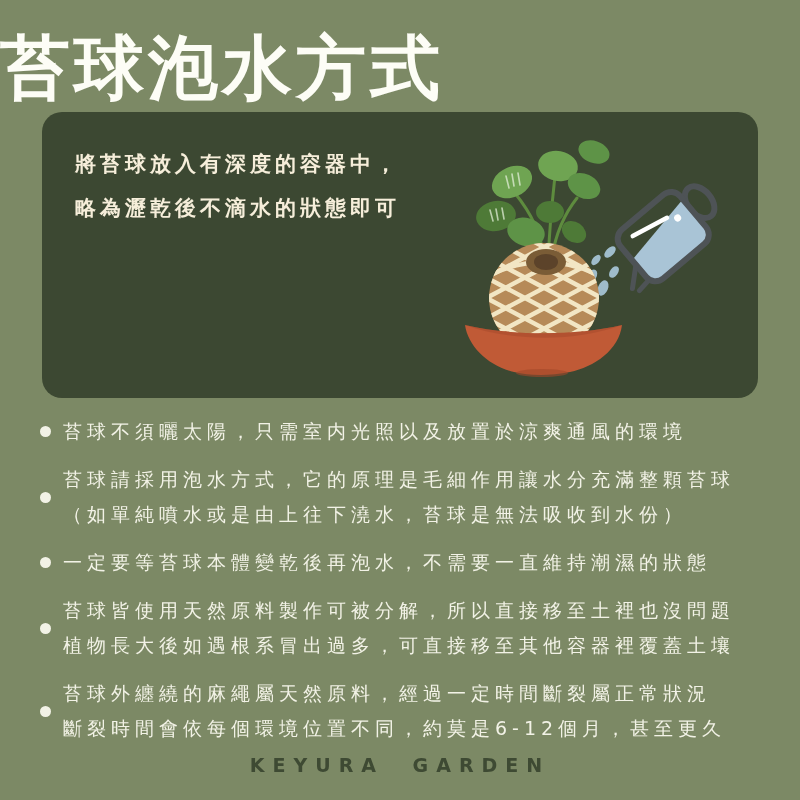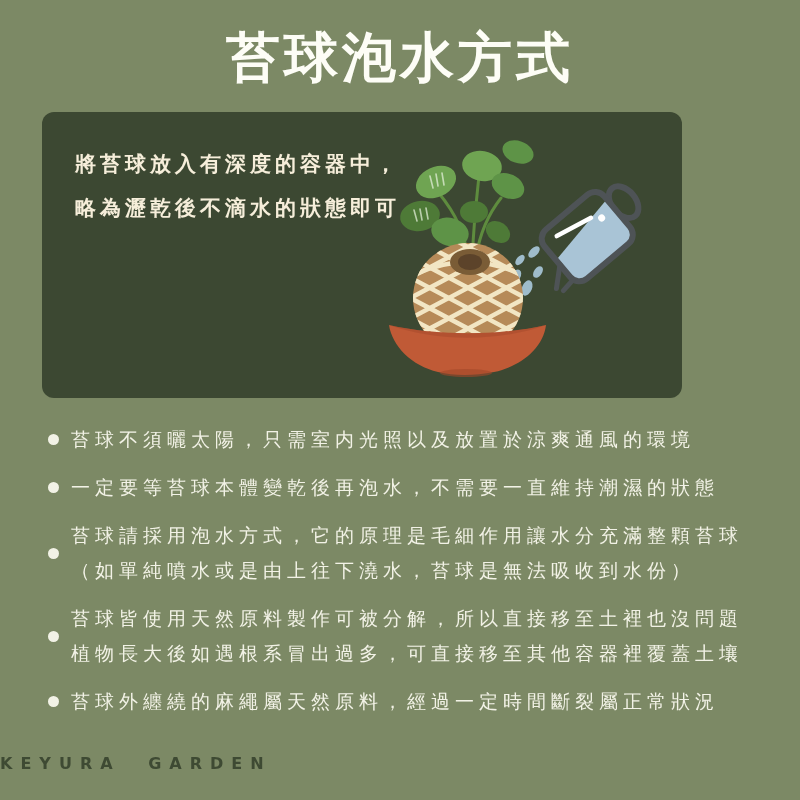--- a/index.html
+++ b/index.html
@@ -7,52 +7,52 @@
   body {
     width: 800px; height: 800px;
     position: relative;
     overflow: hidden;
     background: var(--background, #7C8965);
     font-family: "DejaVu Sans", sans-serif;
   }
   .title {
     position: absolute;
     top: 22px; left: 0; width: 100%;
-    text-align: center;
-    font-size: 54px;
+    text-align: left;
+    font-size: 70px;
     font-weight: 800;
     letter-spacing: 4px;
     color: var(--title_text, #FDFDF6);
   }
   .card {
     position: absolute;
     left: 42px; top: 112px;
-    width: 640px; height: 286px;
-    border-radius: 12px;
+    width: 716px; height: 286px;
+    border-radius: 20px;
     background: var(--card_background, #3C4832);
   }
   .instructions {
     position: absolute;
     left: 33px; top: 30px;
     font-size: 21px;
     font-weight: 600;
     letter-spacing: 4px;
     line-height: 44px;
     color: var(--card_text, #F6EEDA);
     white-space: nowrap;
   }
   .illustration {
     position: absolute;
     right: 6px; top: 12px;
   }
   .bullets {
     position: absolute;
     left: 40px; top: 414px;
     width: 726px;
-    margin: 8px; padding: 0;
+    margin: 0; padding: 0;
     list-style: none;
   }
   .bullet {
     display: flex;
     align-items: center;
     gap: 12px;
     margin-bottom: 13px;
   }
   .dot {
     flex: none;
@@ -63,22 +63,22 @@
   .bullet-text {
     font-size: 19px;
     letter-spacing: 5px;
     line-height: 35px;
     color: var(--body_text, #F2F2E6);
     white-space: nowrap;
   }
   .footer {
     position: absolute;
     top: 754px; left: 0; width: 100%;
-    text-align: left;
-    font-size: 16px;
+    text-align: center;
+    font-size: 19px;
     font-weight: 700;
     letter-spacing: 8px;
     word-spacing: 14px;
     color: var(--footer_text, #3E4A33);
   }
 </style>
 </head>
 <body>
 
 <div class="title">苔球泡水方式</div>
@@ -166,38 +166,39 @@
 <ul class="bullets">
   <li class="bullet">
     <span class="dot"></span>
     <div class="bullet-text">
       <div>苔球不須曬太陽，只需室内光照以及放置於涼爽通風的環境</div>
     </div>
   </li>
   <li class="bullet">
     <span class="dot"></span>
     <div class="bullet-text">
-      <div>一定要等苔球本體變乾後再泡水，不需要一直維持潮濕的狀態</div>
-    </div>
-  </li>
-  <li class="bullet">
-    <span class="dot"></span>
-    <div class="bullet-text">
       <div>苔球請採用泡水方式，它的原理是毛細作用讓水分充滿整顆苔球</div>
       <div>（如單純噴水或是由上往下澆水，苔球是無法吸收到水份）</div>
     </div>
   </li>
   <li class="bullet">
     <span class="dot"></span>
     <div class="bullet-text">
+      <div>一定要等苔球本體變乾後再泡水，不需要一直維持潮濕的狀態</div>
+    </div>
+  </li>
+  <li class="bullet">
+    <span class="dot"></span>
+    <div class="bullet-text">
       <div>苔球皆使用天然原料製作可被分解，所以直接移至土裡也沒問題</div>
       <div>植物長大後如遇根系冒出過多，可直接移至其他容器裡覆蓋土壤</div>
     </div>
   </li>
   <li class="bullet">
     <span class="dot"></span>
     <div class="bullet-text">
       <div>苔球外纏繞的麻繩屬天然原料，經過一定時間斷裂屬正常狀況</div>
+      <div>斷裂時間會依每個環境位置不同，約莫是6-12個月，甚至更久</div>
     </div>
   </li>
 </ul>
 
 <div class="footer">KEYURA GARDEN</div>
 
 </body></html>

